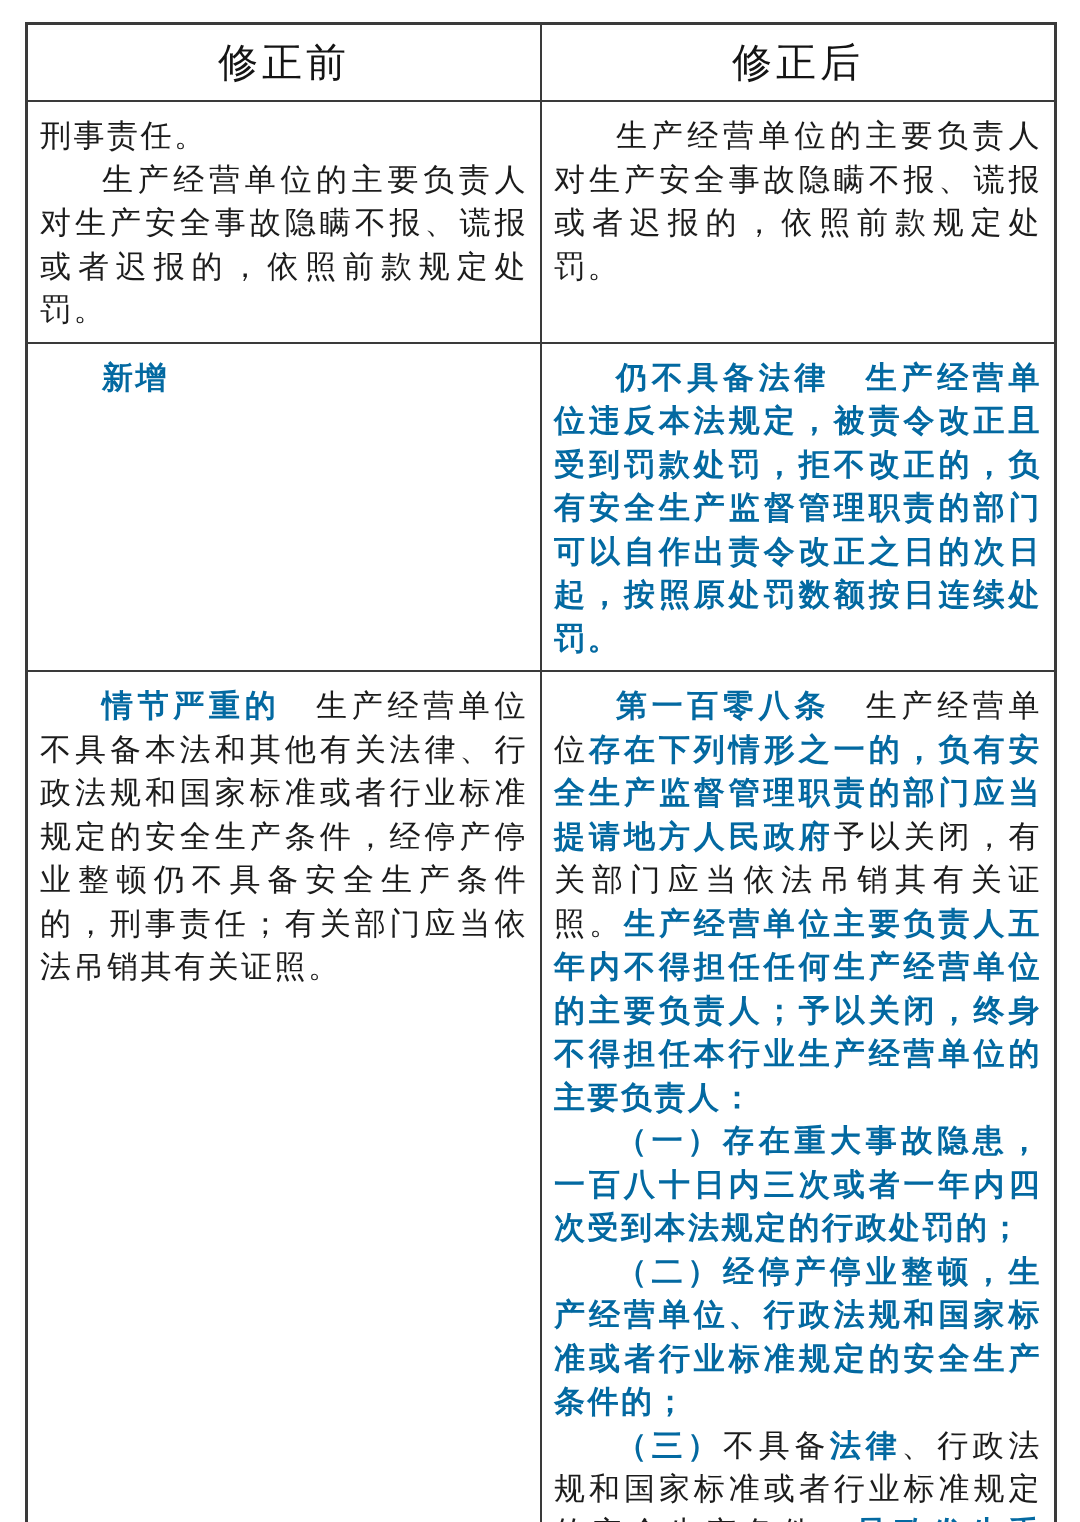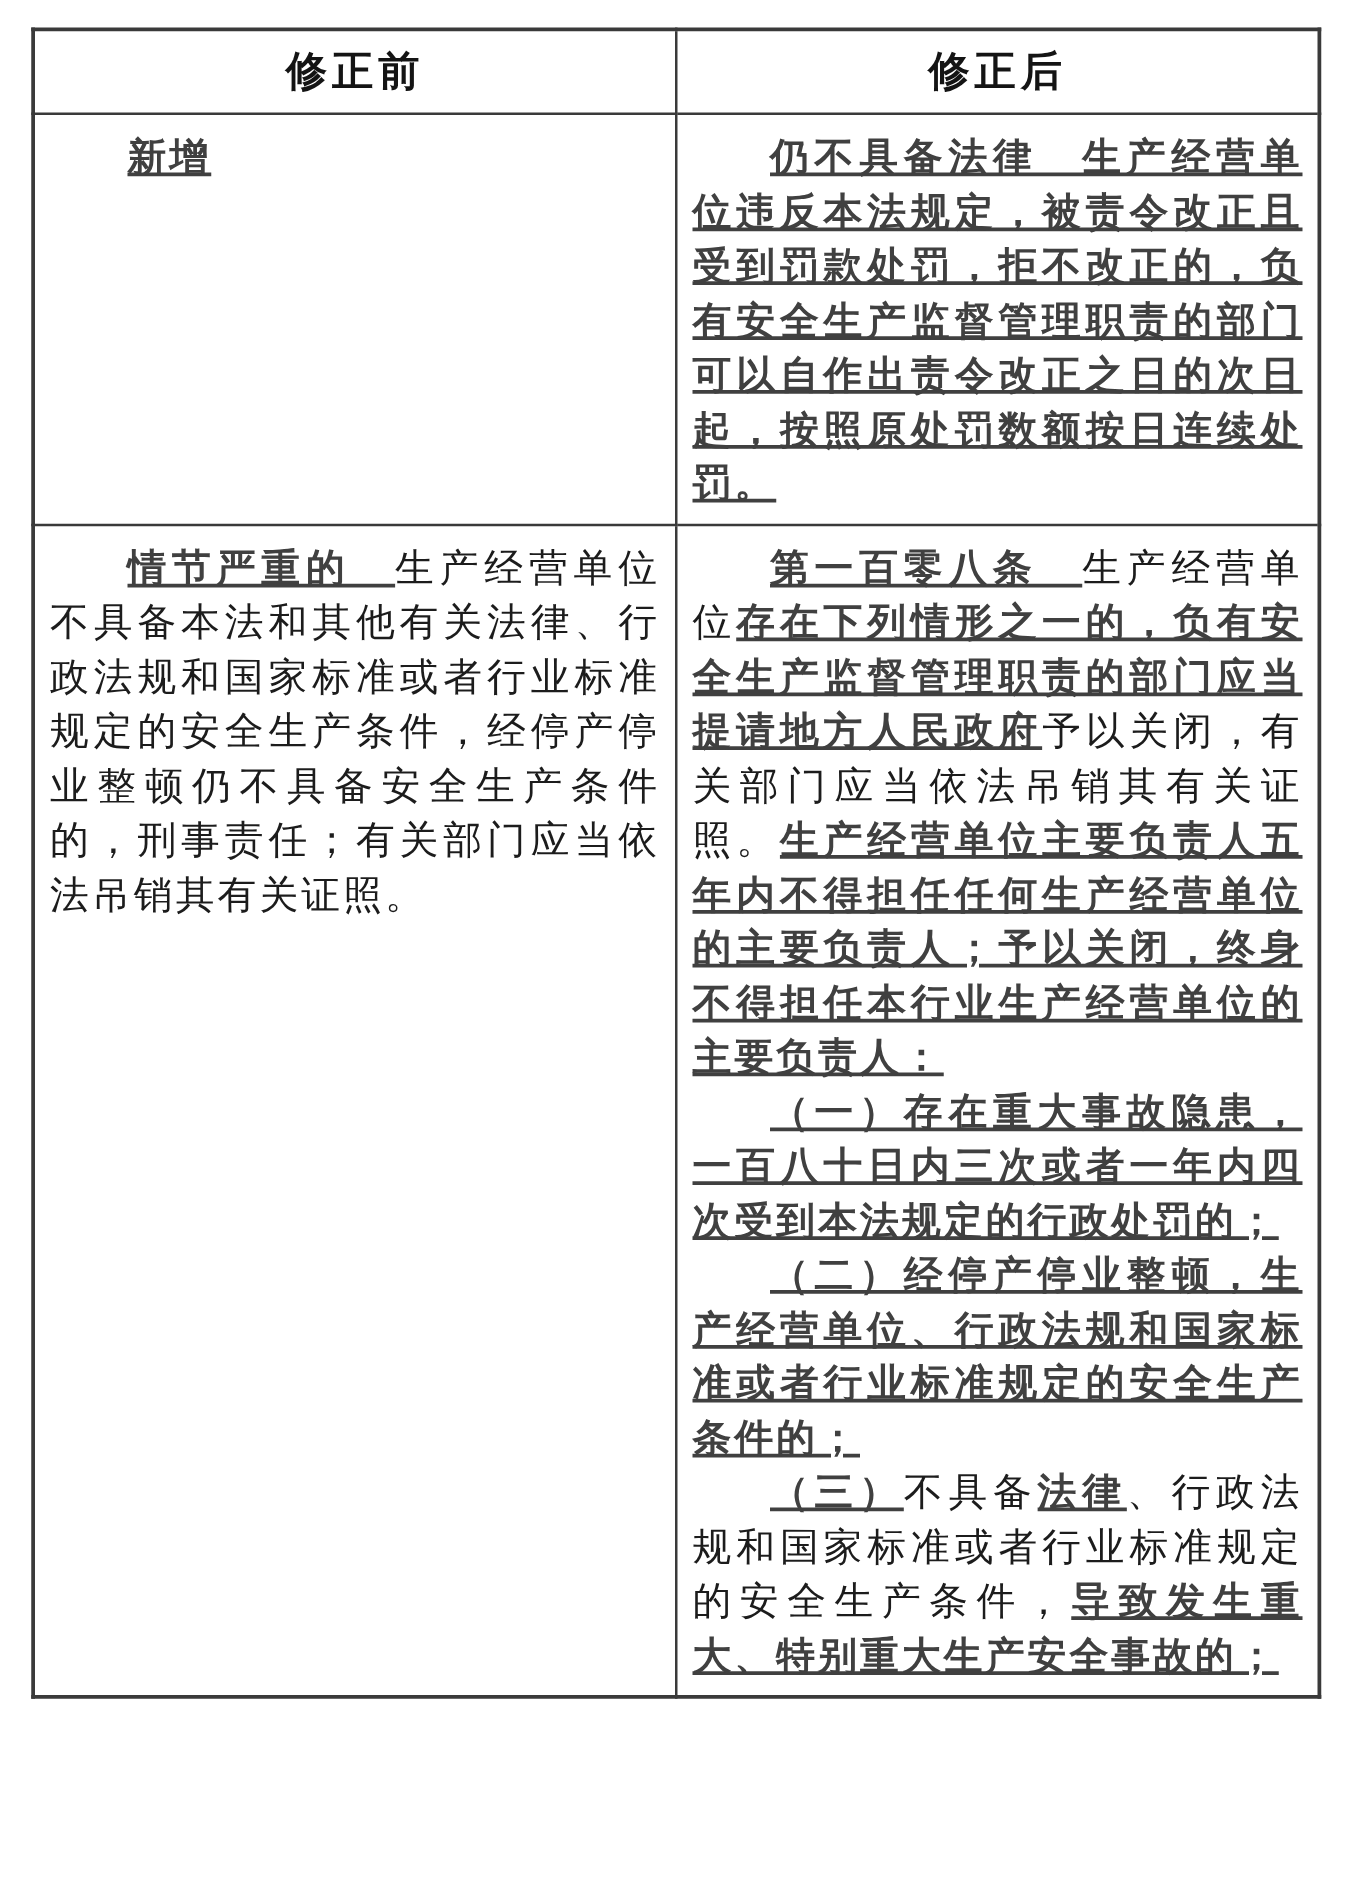--- a/index.html
+++ b/index.html
@@ -27,22 +27,22 @@
     border: 3px solid #3a3a3a;
     table-layout: fixed;
   }
   th, td {
     border: 2px solid #3a3a3a;
     vertical-align: top;
     padding: 12px 12px 10px 12px;
   }
   th {
     font-family: "Liberation Sans", "DejaVu Sans", sans-serif;
-    font-weight: 700;
-    font-size: 33px;
+    font-weight: 400;
+    font-size: 40px;
     letter-spacing: 4px;
     text-align: center;
     height: 66px;
     padding: 10px;
     color: #141414;
   }
   thead tr { height: 66px; }
   tbody tr:nth-child(1) td { height: 202px; }
   tbody tr:nth-child(2) td { height: 281px; }
   tbody tr:nth-child(3) td { height: 931px; }
@@ -52,36 +52,44 @@
     line-height: 43.5px;
     letter-spacing: 2.5px;
     text-align: justify;
     text-justify: inter-ideograph;
     color: #1c1c1c;
   }
   p.para.indent { text-indent: 2em; }
   span.b {
     font-family: "Liberation Sans", "DejaVu Sans", sans-serif;
     font-weight: 700;
-    color: #404040;
-    text-decoration: underline;
+    color: #0369a1;
   }
 </style>
 </head>
 <body>
 
 <div class="page">
   <table class="compare">
     <thead>
       <tr>
         <th>修正前</th>
         <th>修正后</th>
       </tr>
     </thead>
     <tbody>
+        <tr>
+          <td>
+            <p class="para"><span>刑事责任。</span></p>
+            <p class="para indent"><span>生产经营单位的主要负责人对生产安全事故隐瞒不报、谎报或者迟报的，依照前款规定处罚。</span></p>
+          </td>
+          <td>
+            <p class="para indent"><span>生产经营单位的主要负责人对生产安全事故隐瞒不报、谎报或者迟报的，依照前款规定处罚。</span></p>
+          </td>
+        </tr>
         <tr>
           <td>
             <p class="para indent"><span class="b">新增</span></p>
           </td>
           <td>
             <p class="para indent"><span class="b">仍不具备法律　生产经营单位违反本法规定，被责令改正且受到罚款处罚，拒不改正的，负有安全生产监督管理职责的部门可以自作出责令改正之日的次日起，按照原处罚数额按日连续处罚。</span></p>
           </td>
         </tr>
         <tr>
           <td>

